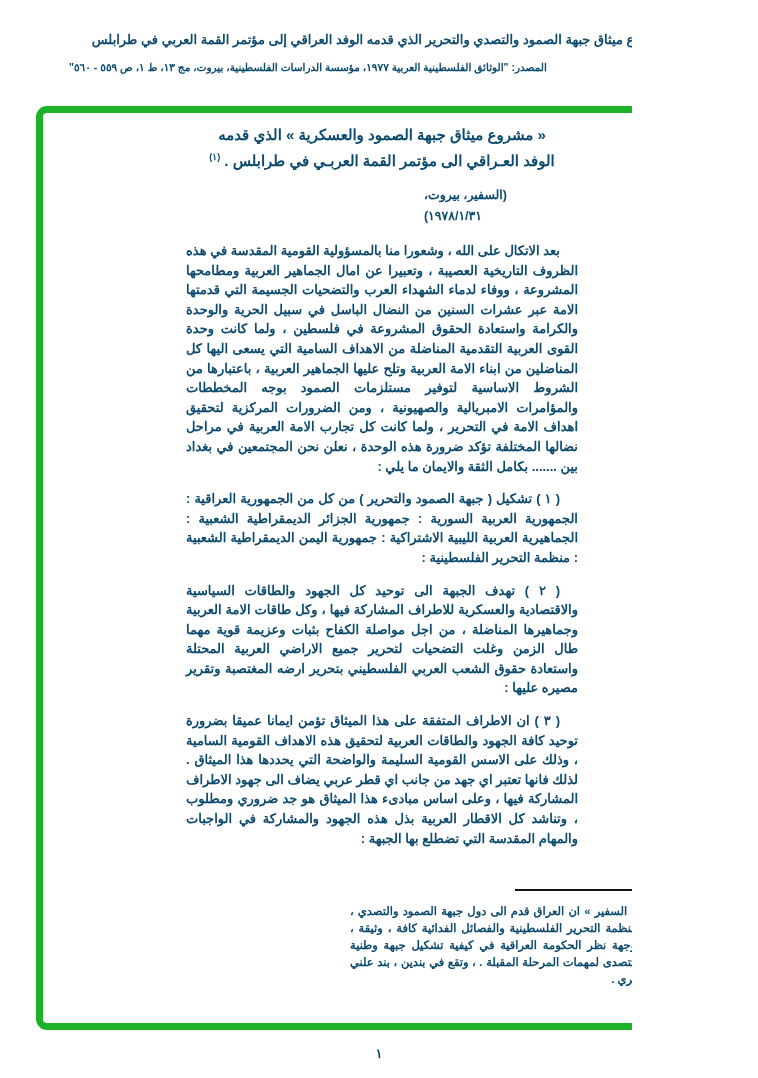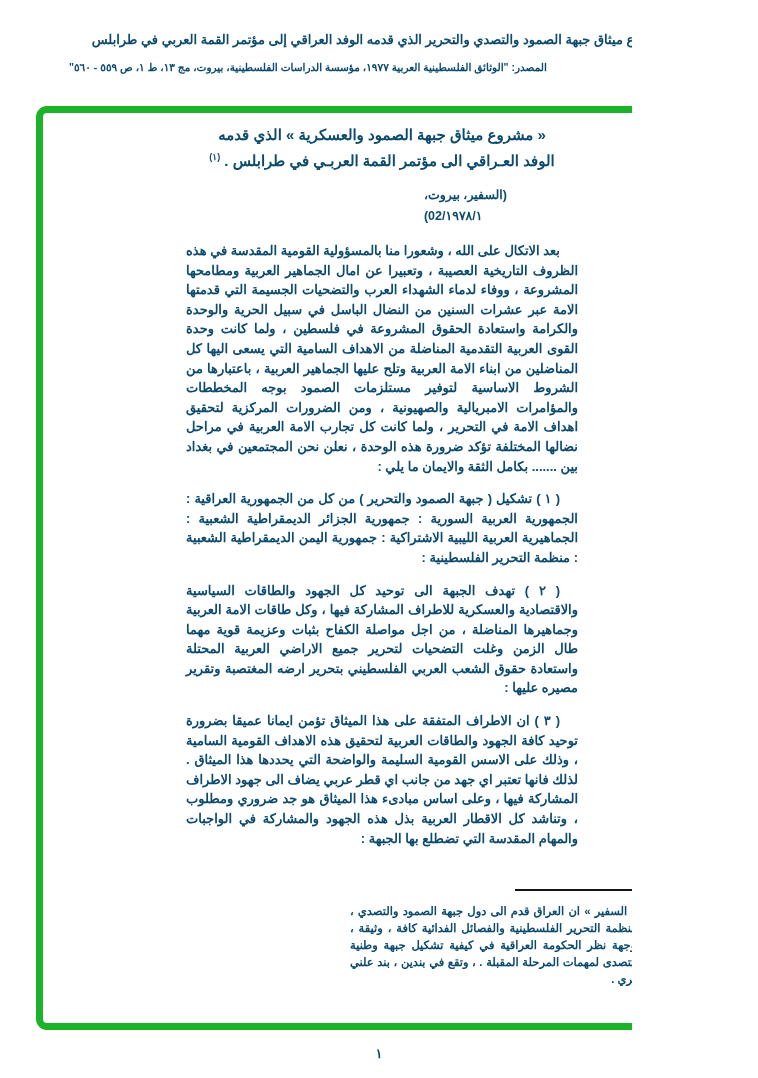--- a/index.html
+++ b/index.html
@@ -94,21 +94,21 @@
 
       <div class="doc-title">
         <span>« مشروع ميثاق جبهة الصمود والعسكرية » الذي قدمه</span><br>
         <span>الوفد العـراقي الى مؤتمر القمة العربـي في طرابلس .</span>
         <span class="fn-ref">(١)</span>
       </div>
 
       <div class="dateline">
         <div class="col">
           <span>(السفير، بيروت،</span><br>
-          <span>١٩٧٨/١/02)</span>
+          <span>١٩٧٨/١/٣١)</span>
         </div>
       </div>
 
       <div class="body-text">
         <p>بعد الاتكال على الله ، وشعورا منا بالمسؤولية القومية المقدسة في هذه الظروف التاريخية العصيبة ، وتعبيرا عن امال الجماهير العربية ومطامحها المشروعة ، ووفاء لدماء الشهداء العرب والتضحيات الجسيمة التي قدمتها الامة عبر عشرات السنين من النضال الباسل في سبيل الحرية والوحدة والكرامة واستعادة الحقوق المشروعة في فلسطين ، ولما كانت وحدة القوى العربية التقدمية المناضلة من الاهداف السامية التي يسعى اليها كل المناضلين من ابناء الامة العربية وتلح عليها الجماهير العربية ، باعتبارها من الشروط الاساسية لتوفير مستلزمات الصمود بوجه المخططات والمؤامرات الامبريالية والصهيونية ، ومن الضرورات المركزية لتحقيق اهداف الامة في التحرير ، ولما كانت كل تجارب الامة العربية في مراحل نضالها المختلفة تؤكد ضرورة هذه الوحدة ، نعلن نحن المجتمعين في بغداد بين ....... بكامل الثقة والايمان ما يلي :</p>
         <p>( ١ ) تشكيل ( جبهة الصمود والتحرير ) من كل من الجمهورية العراقية : الجمهورية العربية السورية : جمهورية الجزائر الديمقراطية الشعبية : الجماهيرية العربية الليبية الاشتراكية : جمهورية اليمن الديمقراطية الشعبية : منظمة التحرير الفلسطينية :</p>
         <p>( ٢ ) تهدف الجبهة الى توحيد كل الجهود والطاقات السياسية والاقتصادية والعسكرية للاطراف المشاركة فيها ، وكل طاقات الامة العربية وجماهيرها المناضلة ، من اجل مواصلة الكفاح بثبات وعزيمة قوية مهما طال الزمن وغلت التضحيات لتحرير جميع الاراضي العربية المحتلة واستعادة حقوق الشعب العربي الفلسطيني بتحرير ارضه المغتصبة وتقرير مصيره عليها :</p>
         <p>( ٣ ) ان الاطراف المتفقة على هذا الميثاق تؤمن ايمانا عميقا بضرورة توحيد كافة الجهود والطاقات العربية لتحقيق هذه الاهداف القومية السامية ، وذلك على الاسس القومية السليمة والواضحة التي يحددها هذا الميثاق . لذلك فانها تعتبر اي جهد من جانب اي قطر عربي يضاف الى جهود الاطراف المشاركة فيها ، وعلى اساس مبادىء هذا الميثاق هو جد ضروري ومطلوب ، وتناشد كل الاقطار العربية بذل هذه الجهود والمشاركة في الواجبات والمهام المقدسة التي تضطلع بها الجبهة :</p>
       </div>
 

